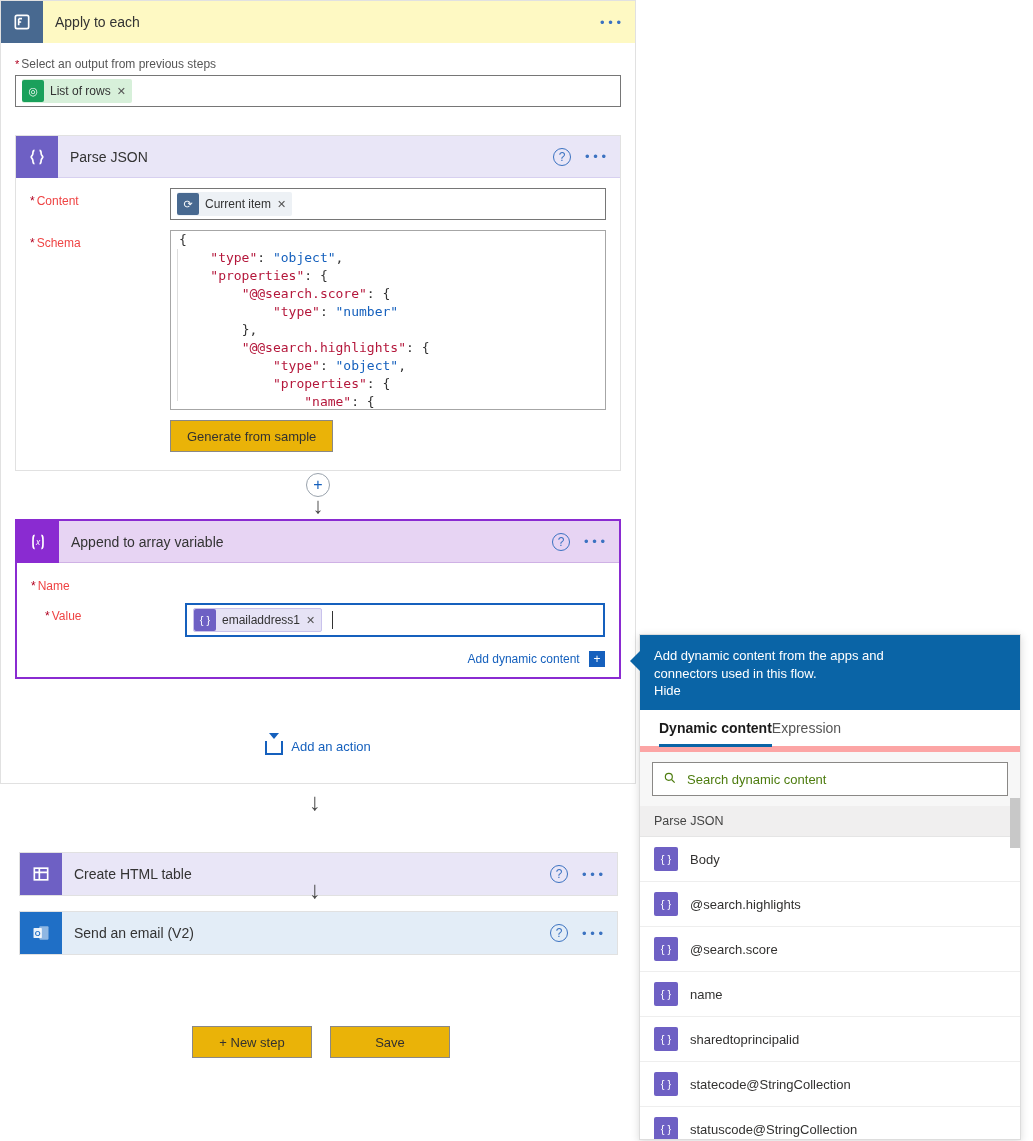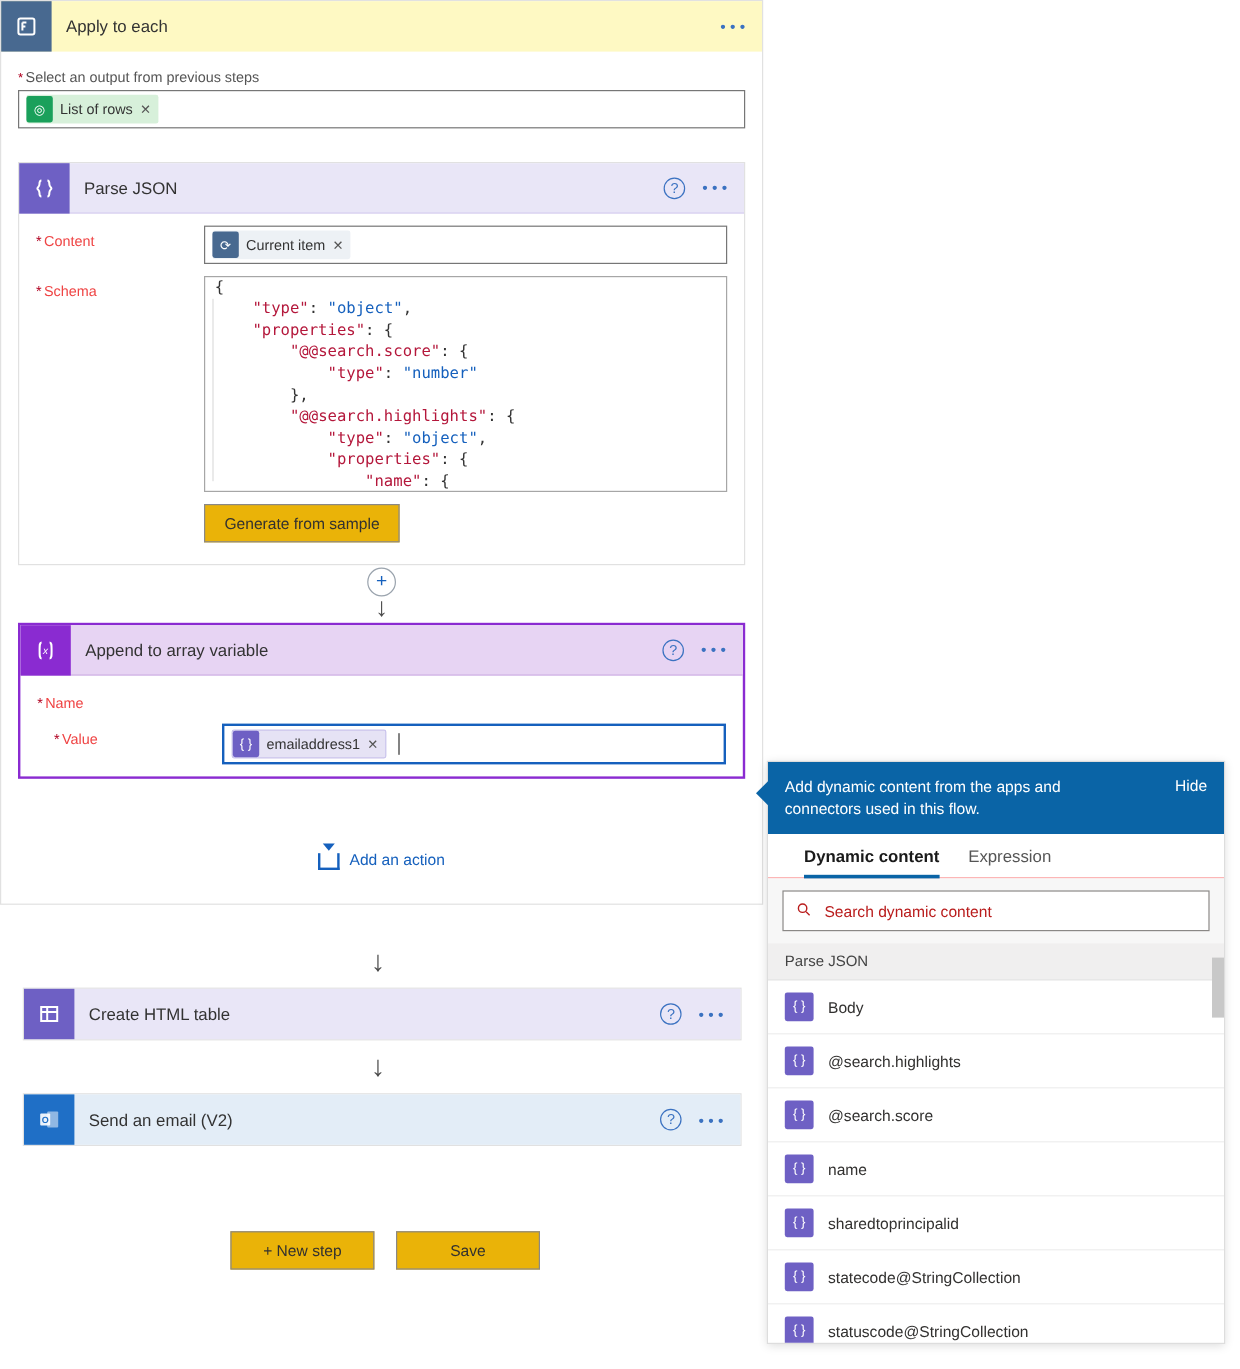--- a/index.html
+++ b/index.html
@@ -66,39 +66,39 @@
   .connector { display: flex; flex-direction: column; align-items: center; padding: 4px 0; }
   .arrow-down { font-size: 22px; color: #4a4a4a; line-height: 18px; }
   .plus-circle { width: 24px; height: 24px; border: 1px solid #9aa3ad; border-radius: 50%; background: #fff; display: flex; align-items: center; justify-content: center; color: #1560bd; font-size: 16px; margin-top: -2px; }
 
   .add-action { text-align: center; padding: 60px 0 20px 0; }
   .add-action a { color: #1560bd; font-size: 13px; text-decoration: none; }
   .add-action .ic { display: inline-block; width: 18px; height: 14px; border: 2px solid #1560bd; border-top-width: 0; position: relative; margin-right: 8px; vertical-align: -4px; }
   .add-action .ic::after { content: ""; position: absolute; left: 50%; top: -8px; width: 0; height: 0; border-left: 5px solid transparent; border-right: 5px solid transparent; border-top: 6px solid #1560bd; transform: translateX(-50%); }
 
   .standalone-card { position: absolute; width: 599px; left: 19px; border: 1px solid #e1e1e1; }
-  .sc-html { top: 823px; }
+  .sc-html { top: 852px; }
   .sc-email { top: 911px; }
 
   .flow-arrow { position: absolute; left: 309px; font-size: 24px; color: #4a4a4a; }
   .fa1 { top: 788px; }
   .fa2 { top: 876px; }
 
   .bottom-btns { position: absolute; top: 1026px; left: 192px; display: flex; gap: 18px; }
 
   
   .dyn-panel { position: absolute; left: 639px; top: 634px; width: 382px; border: 1px solid #ddd; background: #fff; box-shadow: 0 2px 8px rgba(0,0,0,0.15); }
   .dyn-pointer { position: absolute; left: -10px; top: 16px; width: 0; height: 0; border-top: 10px solid transparent; border-bottom: 10px solid transparent; border-right: 10px solid #0a64a6; }
-  .dyn-head { background: #0a64a6; color: #fff; padding: 12px 14px; display: flex; justify-content: space-between; font-size: 13px; }
+  .dyn-head { background: #0a64a6; color: #fff; padding: 12px 14px; display: flex; justify-content: space-between; font-size: 13px; flex-direction: column; }
   .dyn-head .msg { max-width: 290px; line-height: 18px; }
-  .dyn-tabs { display: flex; gap: 24px; padding: 10px 14px 0 30px; border-bottom: 1px solid #fca5a5; }
+  .dyn-tabs { display: flex; padding: 10px 14px 0 19px; border-bottom: 6px solid #fca5a5; }
   .dyn-tab { padding-bottom: 8px; font-size: 14px; color: #555; cursor: pointer; }
   .dyn-tab.active { color: #1a1a1a; font-weight: 600; border-bottom: 3px solid #0a64a6; margin-bottom: -1px; }
   .dyn-search-wrap { padding: 10px 12px; background: #f7f7f7; }
-  .dyn-search { display: flex; align-items: center; height: 34px; border: 1px solid #8a8886; background: #fff; padding: 0 10px; gap: 10px; color: #b91c1c; }
+  .dyn-search { display: flex; align-items: center; height: 34px; border: 1px solid #8a8886; background: #fff; padding: 0 10px; gap: 10px; color: #4d7c0f; }
   .dyn-group { padding: 8px 14px; background: #f0efef; font-size: 12.5px; color: #444; border-bottom: 1px solid #e5e5e5; }
   .dyn-list { max-height: 302px; overflow: hidden; position: relative; }
   .dyn-item { display: flex; align-items: center; gap: 12px; padding: 10px 14px; border-bottom: 1px solid #eee; font-size: 13px; cursor: pointer; }
   .dyn-item .ico { width: 24px; height: 24px; background: #6e60c4; border-radius: 2px; display: flex; align-items: center; justify-content: center; color: #fff; font-size: 11px; }
   .dyn-scroll-ind { position: absolute; right: 1px; top: 798px; width: 10px; height: 50px; background: #c8c8c8; }
 
   .svg-icon { width: 20px; height: 20px; }
 </style>
 </head>
 <body>
@@ -202,20 +202,24 @@
             <div class="value-box">
               <span class="chip chip-purple">
                 <span class="chip-icon">{ }</span>
                 <span>emailaddress1</span>
                 <span class="x"></span>
               </span>
               <span class="cursor"></span>
             </div>
           </div>
         </div>
+        <div class="add-content">
+          <span>Add dynamic content</span>
+          <span class="plus">+</span>
+        </div>
       </div>
 
       <div class="add-action">
         <a href="#"><span class="ic"></span><span>Add an action</span></a>
       </div>
     </div>
   </div>
 
   <div class="flow-arrow fa1">↓</div>
 

